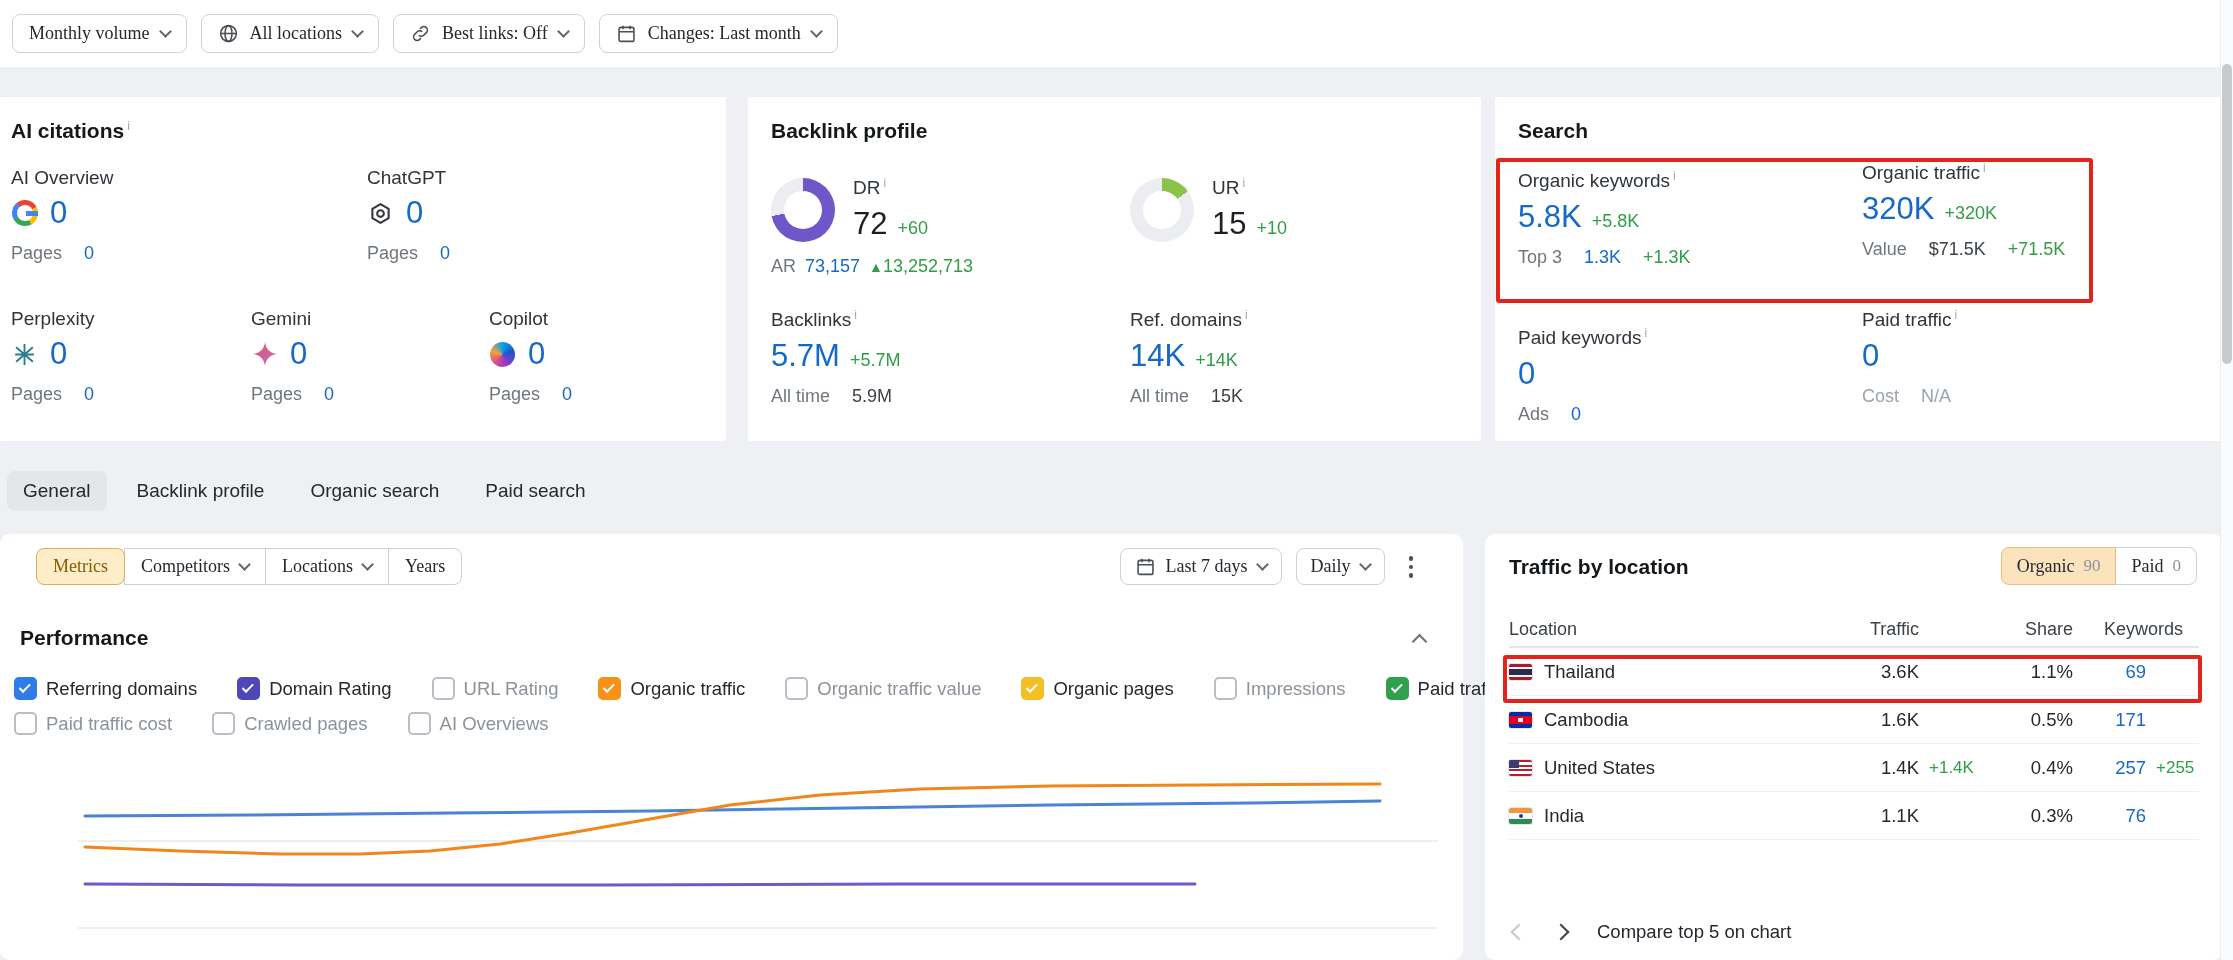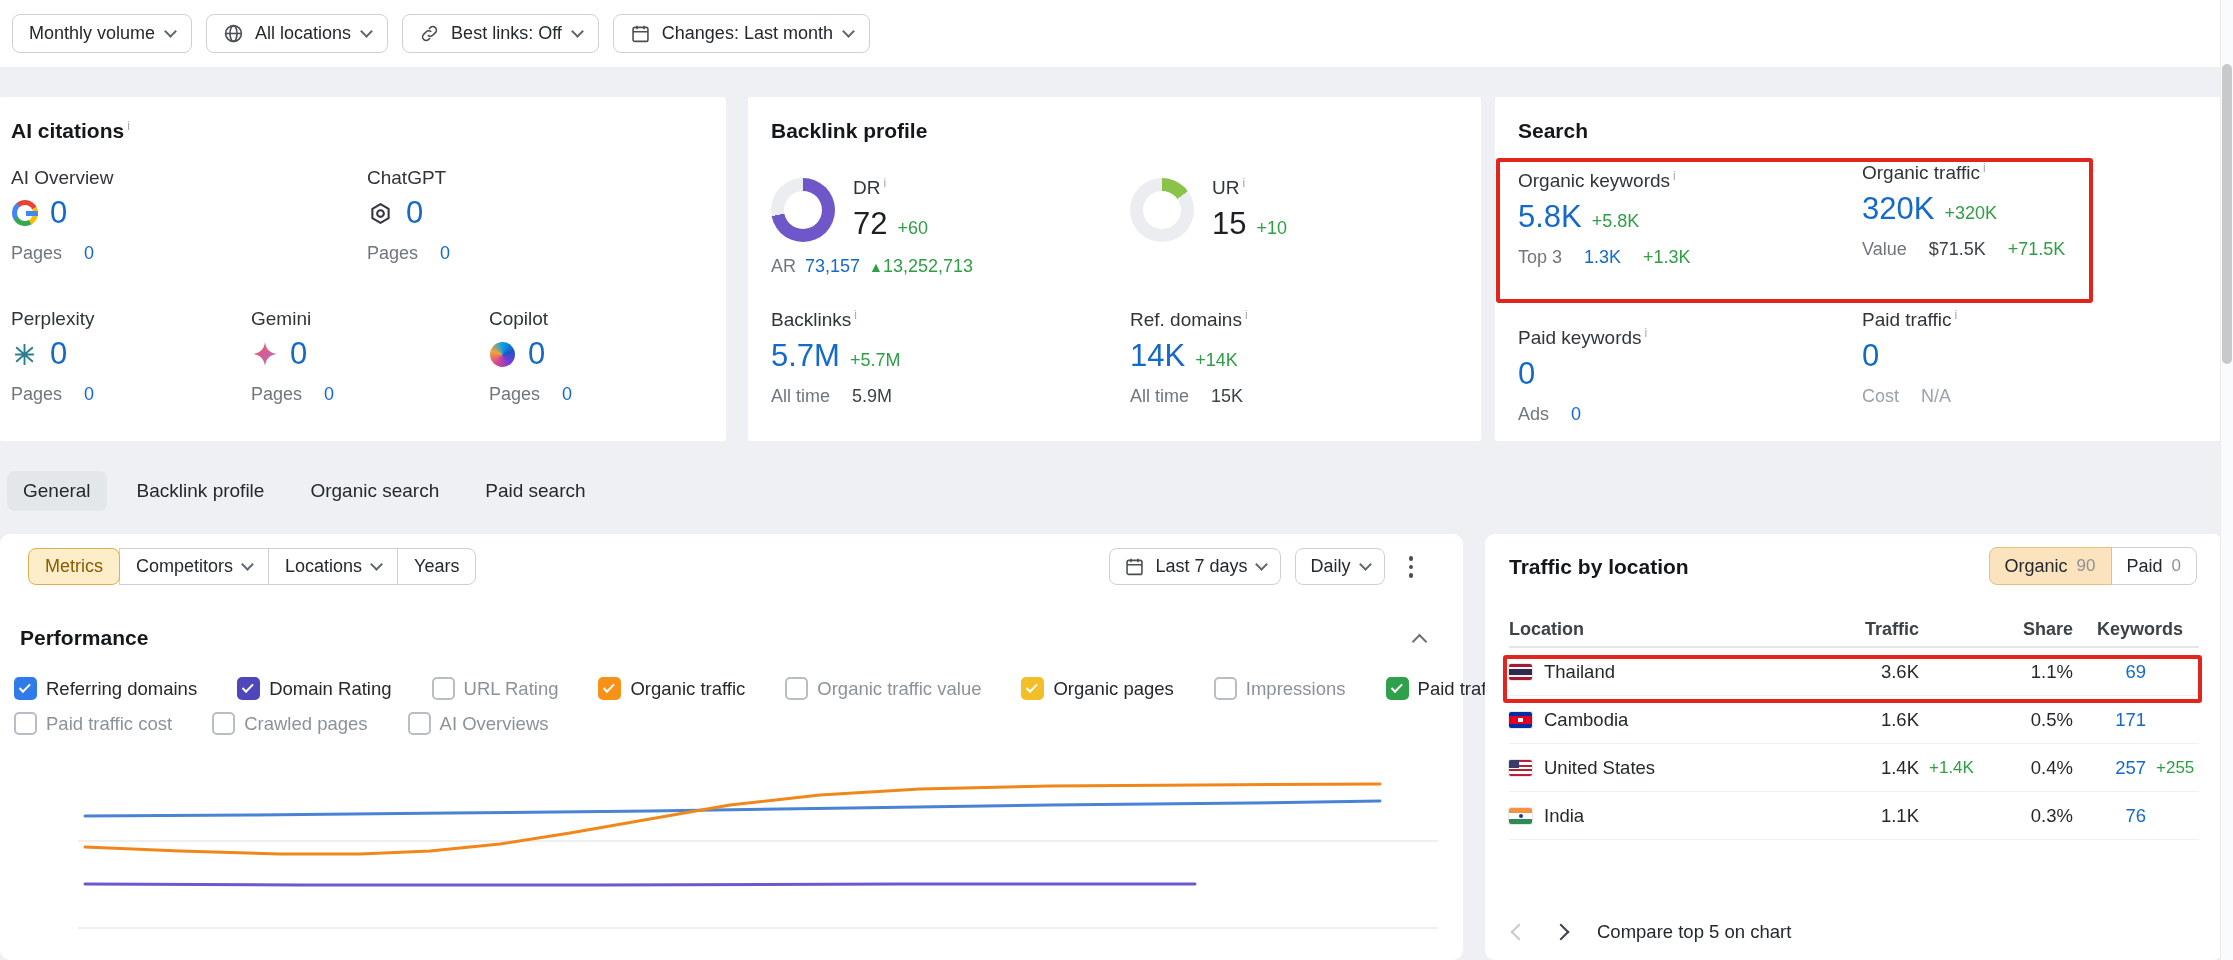--- a/index.html
+++ b/index.html
@@ -1,18 +1,18 @@
 <!DOCTYPE html>
 <html><head>
 <meta charset="utf-8">
 <style>
 *{box-sizing:border-box;margin:0;padding:0}
 html,body{width:2233px;height:960px;overflow:hidden}
 body{position:relative;background:#eef0f3;font-family:"Liberation Sans",sans-serif;color:#1c2024}
-button{font-family:Liberation Sans, sans-serif;background:none;border:none;cursor:pointer}
+button{font-family:Liberation Serif, serif;background:none;border:none;cursor:pointer}
 a{text-decoration:none;cursor:pointer}
 
 
 .topbar{position:absolute;left:0;top:0;width:2233px;height:67px;background:#fff;display:flex;align-items:center;gap:14px;padding-left:12px}
 .tb-btn{display:inline-flex;align-items:center;gap:11px;height:39px;padding:0 16px;border:1px solid #ccd1d6;border-radius:8px;background:#fff;font-size:18px;color:#24292e}
 .caret{width:9px;height:9px;border-right:2px solid #5f666d;border-bottom:2px solid #5f666d;transform:rotate(45deg);margin-top:-5px;flex:none}
 .tb-ic{width:21px;height:21px;flex:none;display:inline-flex}
 
 
 .card{position:absolute;top:97px;height:344px;background:#fff;border-radius:2px}
@@ -59,21 +59,21 @@
 .tab{font-size:19px;color:#24292e;padding:9px 16px;border-radius:8px;white-space:nowrap}
 .tab.active{background:#e4e7ea}
 
 
 .panel{position:absolute;top:534px;background:#fff;border-radius:10px}
 #panel-left{left:0;width:1463px;height:426px}
 #panel-right{left:1485px;width:738px;height:426px}
 
 .filter-row{position:absolute;left:20px;top:14px;display:flex;align-items:center}
 .seg-btn{height:37px;padding:0 16px;border:1px solid #ccd1d6;background:#fff;font-size:18px;color:#24292e;display:inline-flex;align-items:center;gap:10px;margin-left:-1px}
-.seg-btn.first{border-radius:8px 0 0 8px;margin-left:8px}
+.seg-btn.first{border-radius:8px 0 0 8px;margin-left:16px}
 .seg-btn.last{border-radius:0 8px 8px 0}
 .seg-btn.amber{background:#fdedc9;border:1px solid #ddaf54;color:#8a5a00;border-radius:8px;position:relative;z-index:1}
 .right-ctrls{position:absolute;right:40px;top:14px;display:flex;gap:14px;align-items:center}
 .ctrl-btn{height:37px;padding:0 14px;border:1px solid #ccd1d6;border-radius:8px;background:#fff;font-size:18px;color:#24292e;display:inline-flex;align-items:center;gap:10px}
 .kebab{display:flex;flex-direction:column;gap:4px;padding:8px 10px}
 .kebab .dot{width:4.5px;height:4.5px;border-radius:50%;background:#4a4f55}
 
 .perf-head{position:absolute;left:20px;top:92px;font-size:21px;font-weight:700;color:#15181b}
 .chev-up{position:absolute;right:38px;top:102px;width:11px;height:11px;border-left:2px solid #6b7178;border-top:2px solid #6b7178;transform:rotate(45deg);cursor:pointer}
 
@@ -91,21 +91,21 @@
 
 .tl-head{position:absolute;left:24px;top:21px;font-size:21px;font-weight:700;color:#15181b}
 .toggle{position:absolute;right:26px;top:13px;display:flex}
 .tg-btn{height:38px;padding:0 15px;border:1px solid #ccd1d6;background:#fff;display:inline-flex;align-items:center;gap:9px;font-size:18px;color:#24292e}
 .tg-btn.first{border-radius:8px 0 0 8px}
 .tg-btn.last{border-radius:0 8px 8px 0;margin-left:-1px}
 .tg-btn.active{background:#fbe3bd;border-color:#e4bf7d;z-index:1}
 .tg-count{color:#8b929a;font-size:17px}
 
 .tl-table{position:absolute;left:24px;right:24px;top:78px}
-.tl-hrow{display:grid;grid-template-columns:230px 180px 154px 110px;height:36px;align-items:center;font-size:18px;font-weight:700;color:#3c4248;border-bottom:2px solid #e3e6e9}
+.tl-hrow{display:grid;grid-template-columns:230px 180px 154px 110px;height:36px;align-items:center;font-size:18px;font-weight:400;color:#3c4248;border-bottom:2px solid #e3e6e9}
 .ra{text-align:right}
 .tl-row{display:grid;grid-template-columns:230px 180px 62px 92px 73px 53px;height:48px;align-items:center;font-size:18.5px;color:#24292e;border-bottom:1px solid #eef0f2;cursor:pointer}
 .tl-row.sel{background:#fdf2e1}
 .loc{display:flex;align-items:center;gap:12px}
 .delta{color:#2f9e44;font-size:17px;padding-left:10px;white-space:nowrap}
 .kw a{color:#1569c8}
 .flag{width:23px;height:16px;border-radius:2px;flex:none;box-shadow:0 0 0 1px rgba(0,0,0,.10);position:relative;overflow:hidden}
 .flag-id{background:linear-gradient(180deg,#d0342c 0 50%,#f4f5f6 50%)}
 .flag-th{background:linear-gradient(180deg,#a51931 0 17%,#f4f5f8 17% 33%,#2d2a4a 33% 67%,#f4f5f8 67% 83%,#a51931 83%)}
 .flag-kh{background:linear-gradient(180deg,#032ea1 0 25%,#e00025 25% 75%,#032ea1 75%)}

